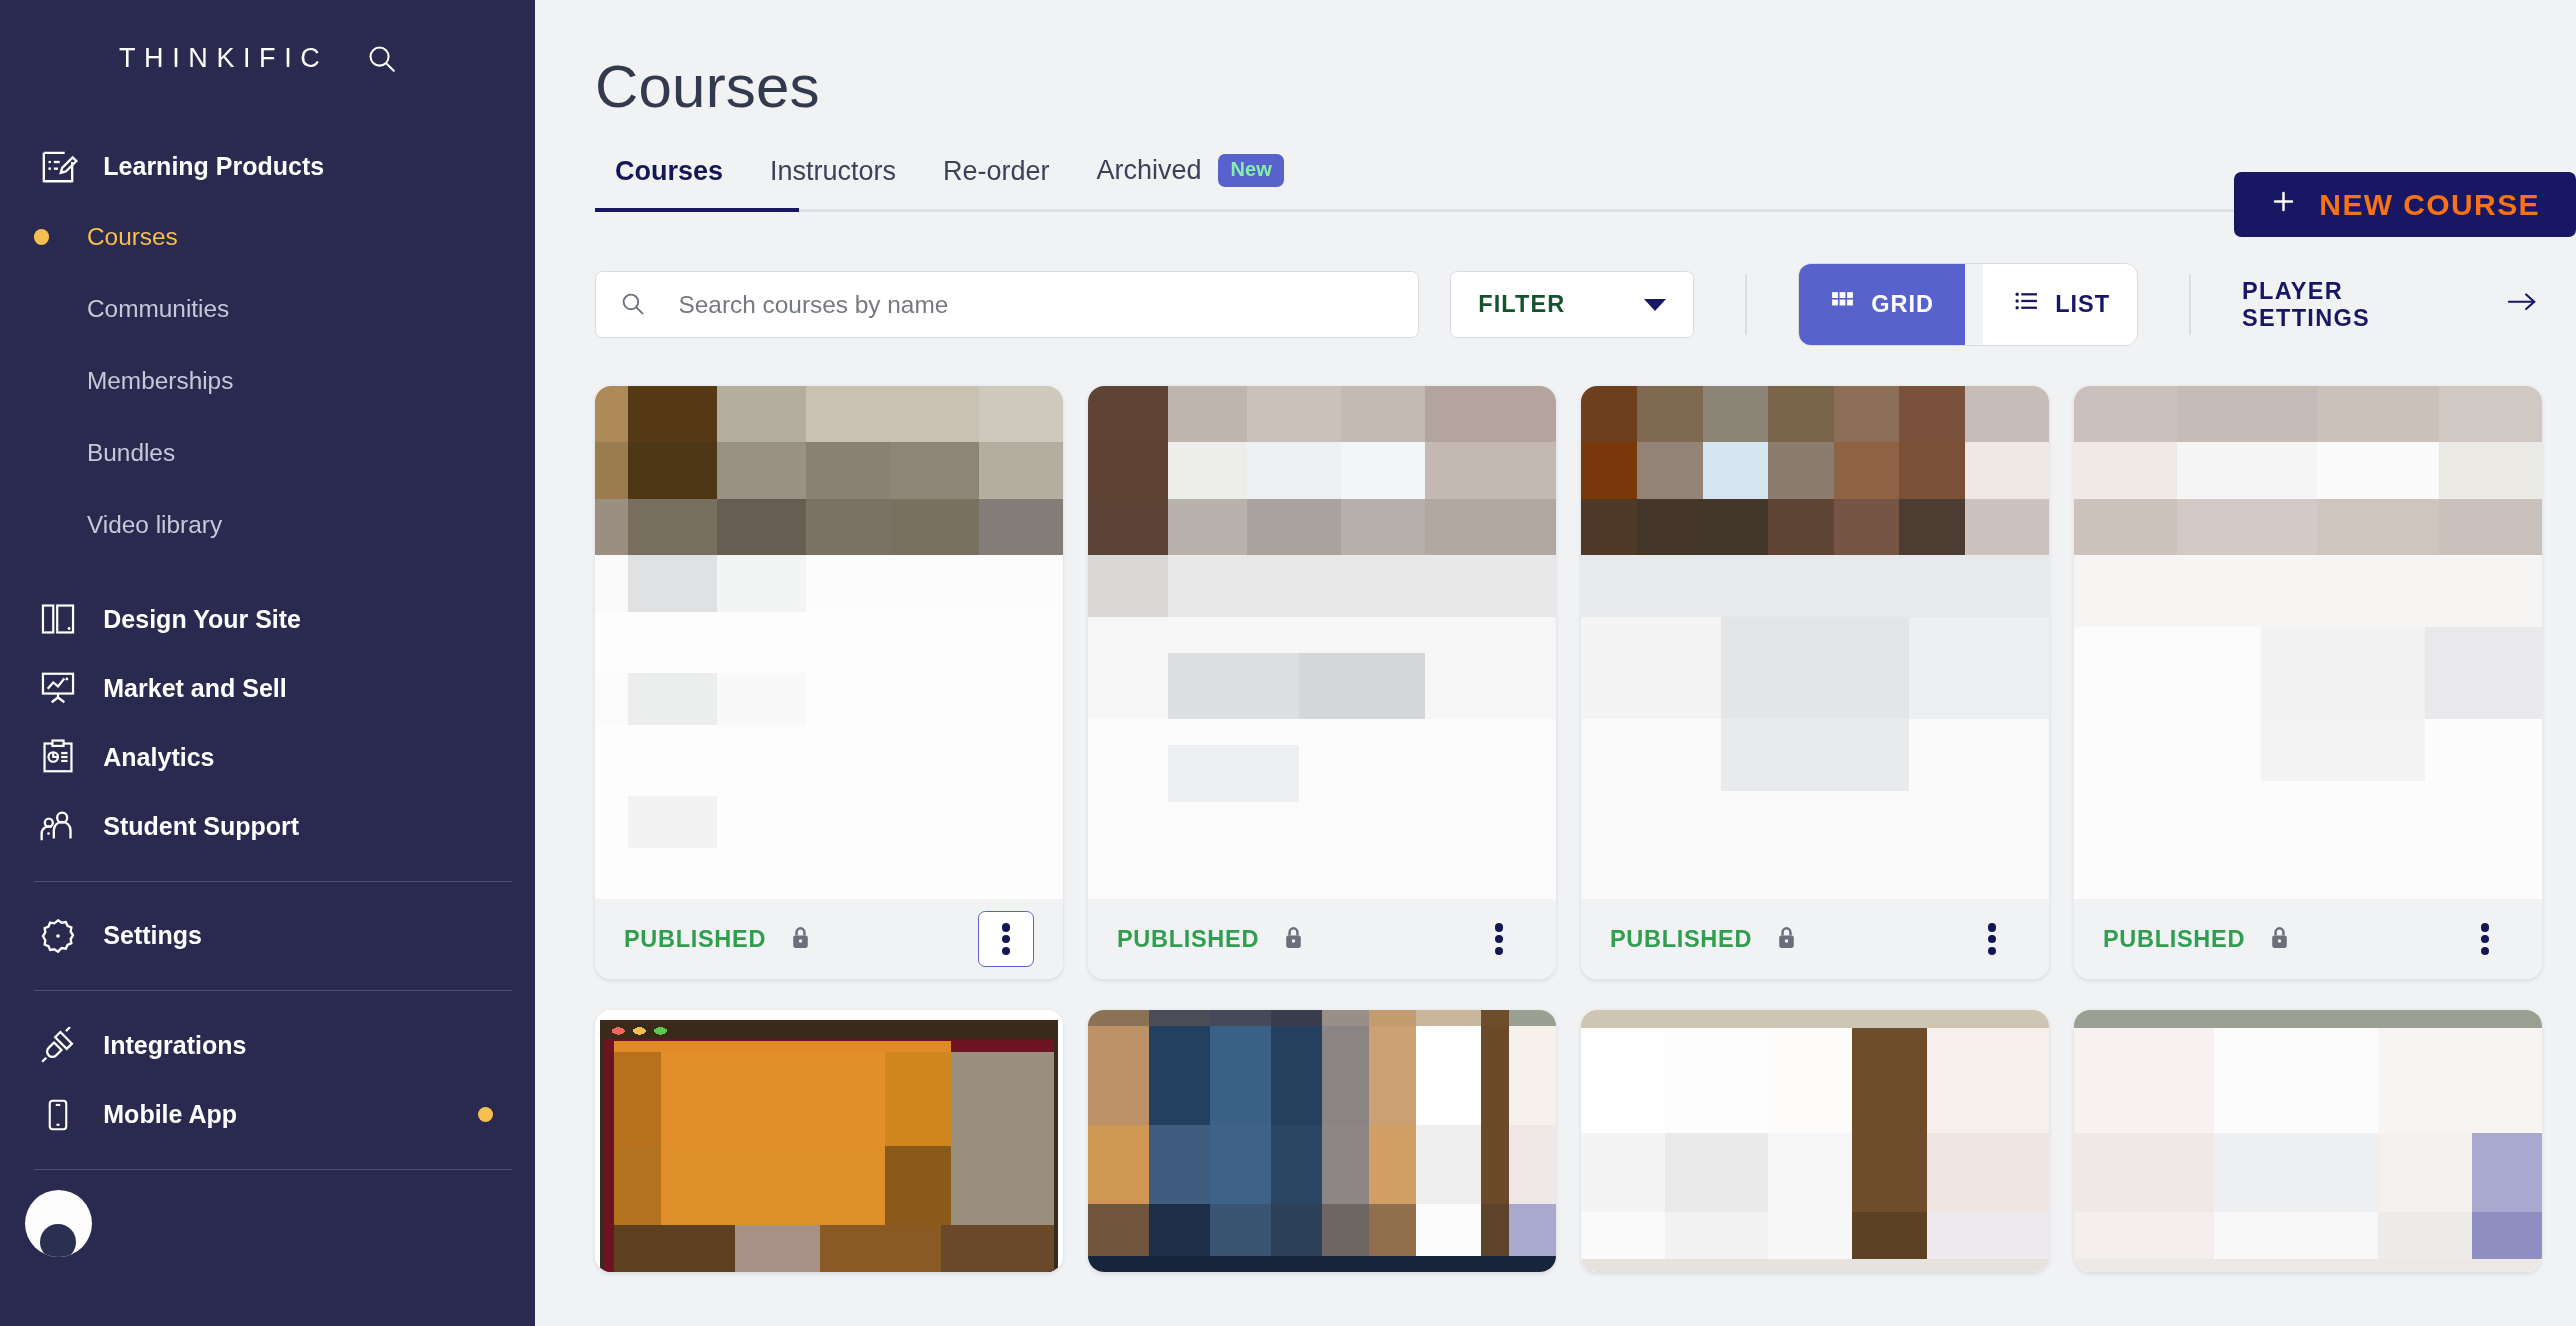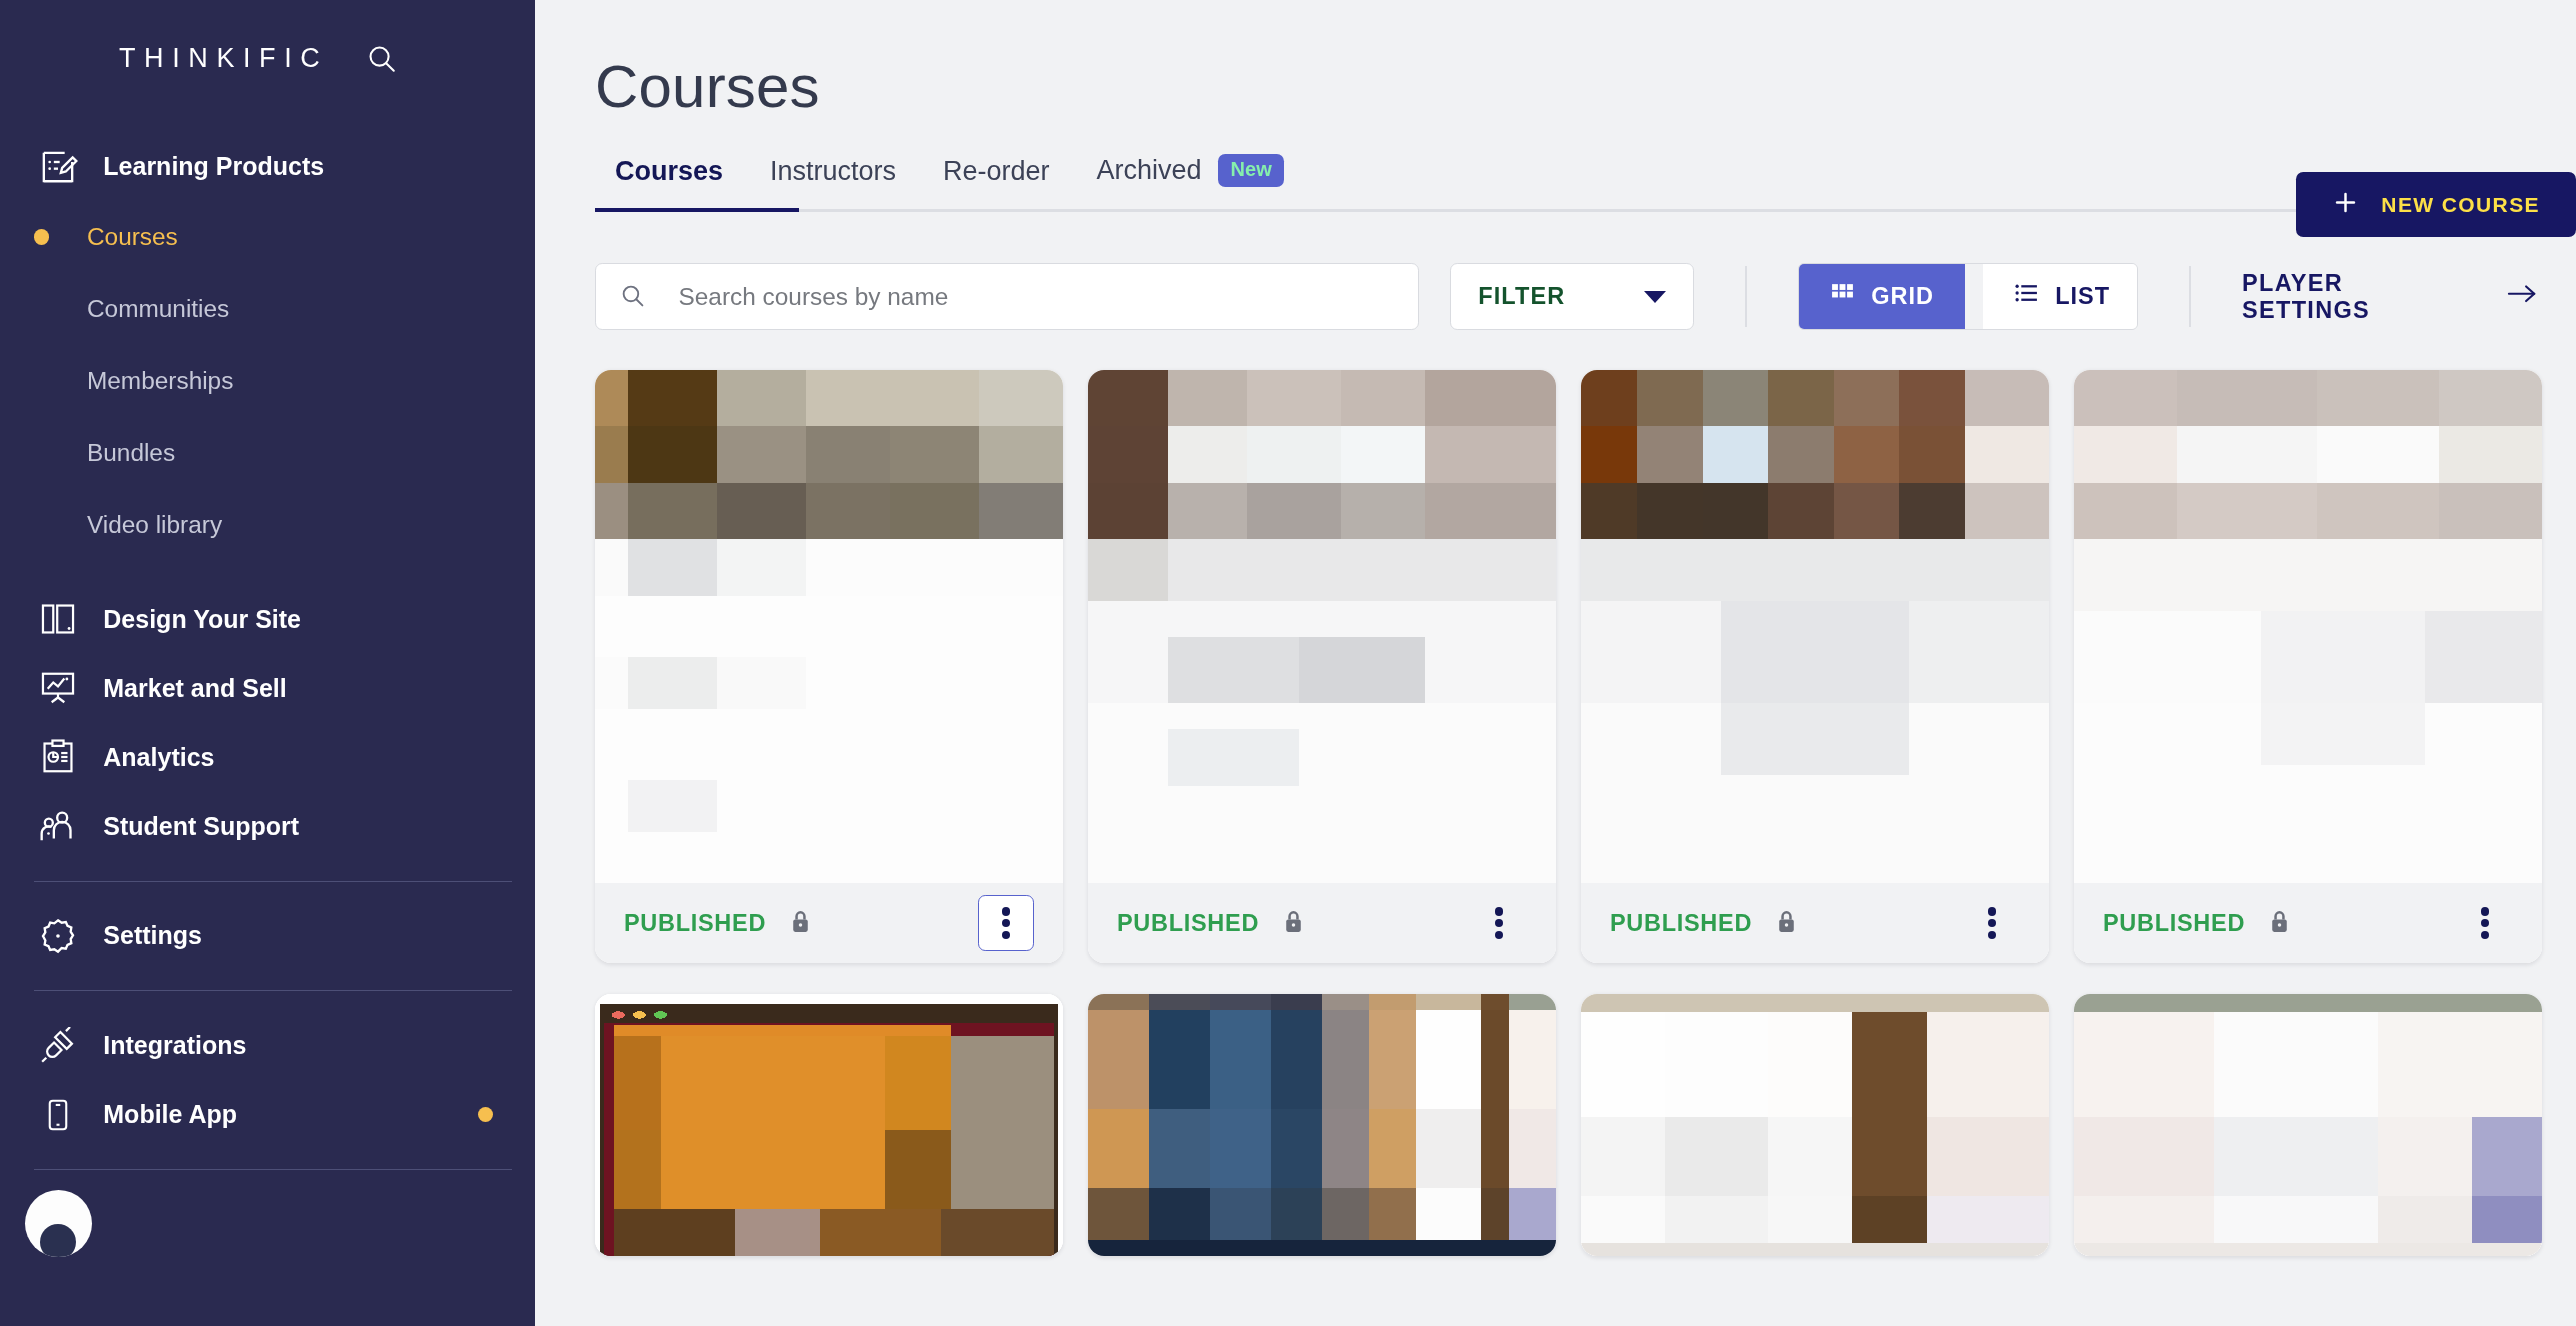--- a/index.html
+++ b/index.html
@@ -120,24 +120,24 @@
     padding: 5.4px 12.7px 7.2px 12.7px;
     line-height: 1;
   }
   .tabs-rule { height: 3.6px; background: #dcdee3; width: 1924px; }
   .tabs-rule-active {
     position: absolute; left: 0; bottom: 0;
     height: 4.5px; width: 204px; background: #171763;
   }
   .new-course-btn {
     position: absolute; right: 0; top: 172px;
-    background: #171763; color: #fde047;
+    background: #171763; color: #f97316;
     border: none; border-radius: 7.2px;
     height: 65px; padding: 0 36px;
-    font-size: 21px; font-weight: 700; letter-spacing: 1.4px;
+    font-size: 30px; font-weight: 700; letter-spacing: 1.4px;
     display: flex; align-items: center; gap: 22px;
     cursor: pointer;
     font-family: "Liberation Sans", sans-serif;
   }
 
   
   .toolbar {
     display: flex; align-items: center;
     margin-top: 51px; gap: 31px;
   }
@@ -154,21 +154,21 @@
   .search-box input::placeholder { color: #76797f; }
   .filter-btn {
     width: 246px; height: 67px;
     background: #ffffff; border: 0.9px solid #d9dbe0; border-radius: 7.2px;
     display: flex; align-items: center; justify-content: space-between;
     padding: 0 27px; cursor: pointer;
   }
   .filter-btn .lbl { font-size: 23.5px; font-weight: 700; color:#14532d; letter-spacing: 1.1px; }
   .caret { width:0;height:0;border-left:11.8px solid transparent;border-right:11.8px solid transparent;border-top:12.7px solid #171763; }
   .vsep { width: 1.8px; height: 61px; background: #dcdee3; margin: 0 20px; }
-  .segmented { display: flex; border: 0.9px solid #d9dbe0; border-radius: 6px; overflow: hidden; height: 67px; gap: 18px; }
+  .segmented { display: flex; border: 0.9px solid #d9dbe0; border-radius: 13px; overflow: hidden; height: 83px; gap: 18px; }
   .seg {
     display:flex; align-items:center; gap:16.3px;
     padding: 0 31px; cursor:pointer; background:#ffffff;
     font-size: 23.5px; font-weight: 700; letter-spacing:1px; color:#171763;
   }
   .seg.active { background: #5762cd; color: #ffffff; }
   .player-settings {
     margin-left: auto;
     display:flex; align-items:center; gap:32px;
     font-size: 23.5px; font-weight: 700; letter-spacing: 1.3px; color:#171763;

